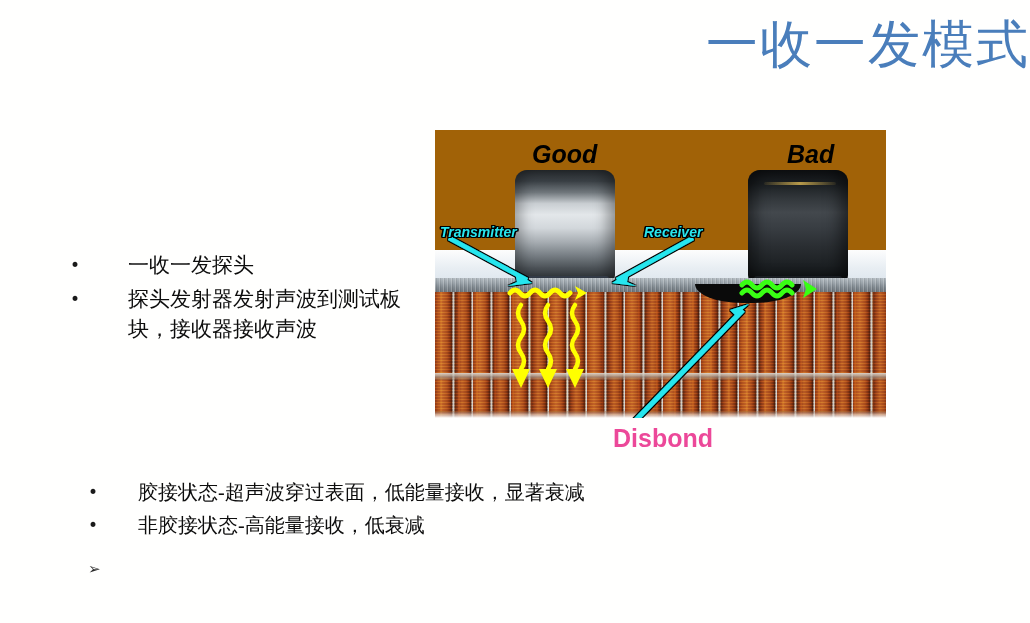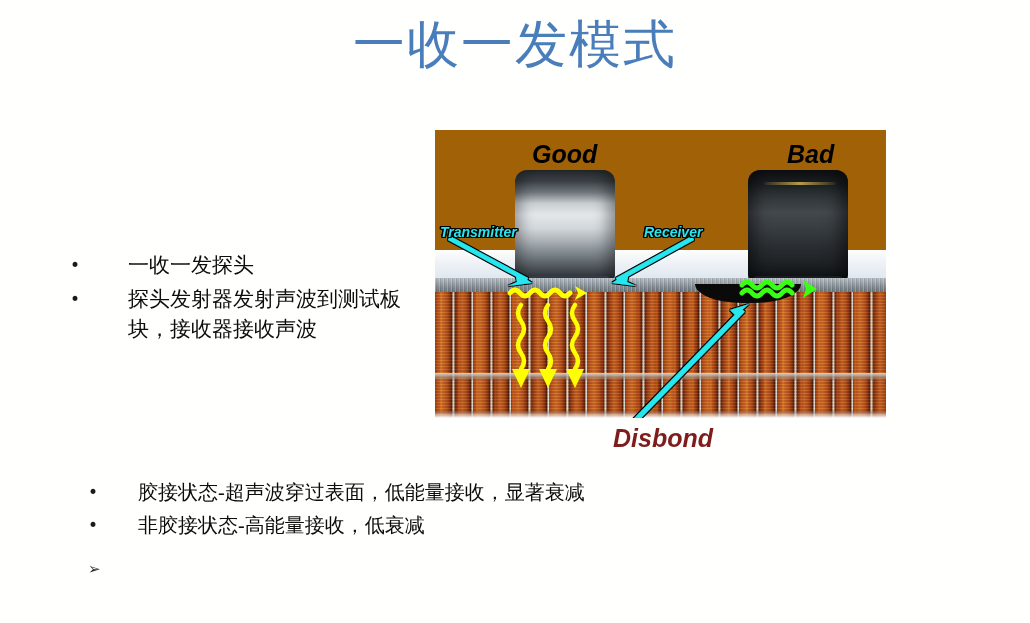--- a/index.html
+++ b/index.html
@@ -15,21 +15,21 @@
     overflow: hidden;
     font-family: "Liberation Serif", "DejaVu Serif", serif;
   }
 
   
   #title {
     position: absolute;
     left: 0;
     top: 16px;
     width: 1030px;
-    text-align: center;
+    text-align: right;
     color: #4a7ebb;
     font-family: "Liberation Serif", "DejaVu Serif", serif;
     font-size: 52px;
     font-weight: normal;
     letter-spacing: 2px;
     line-height: 1.1;
     white-space: nowrap;
   }
 
   
@@ -248,24 +248,23 @@
     font-size: 14px;
     text-shadow:
       -1.2px -1.2px 0 #000, 1.2px -1.2px 0 #000,
       -1.2px  1.2px 0 #000, 1.2px  1.2px 0 #000,
        0 -1.4px 0 #000, 0 1.4px 0 #000,
       -1.4px 0 0 #000, 1.4px 0 0 #000;
   }
   #lbl-disbond {
     position: absolute;
     left: 613px; top: 424px;
-    color: #7f1d1d;
+    color: #ec4899;
     font-family: "Liberation Sans", "DejaVu Sans", sans-serif;
     font-weight: bold;
-    font-style: italic;
     font-size: 25px;
     white-space: nowrap;
   }
 </style>
 </head>
 <body>
 
 <div id="slide">
 
   <div id="title">一收一发模式</div>

